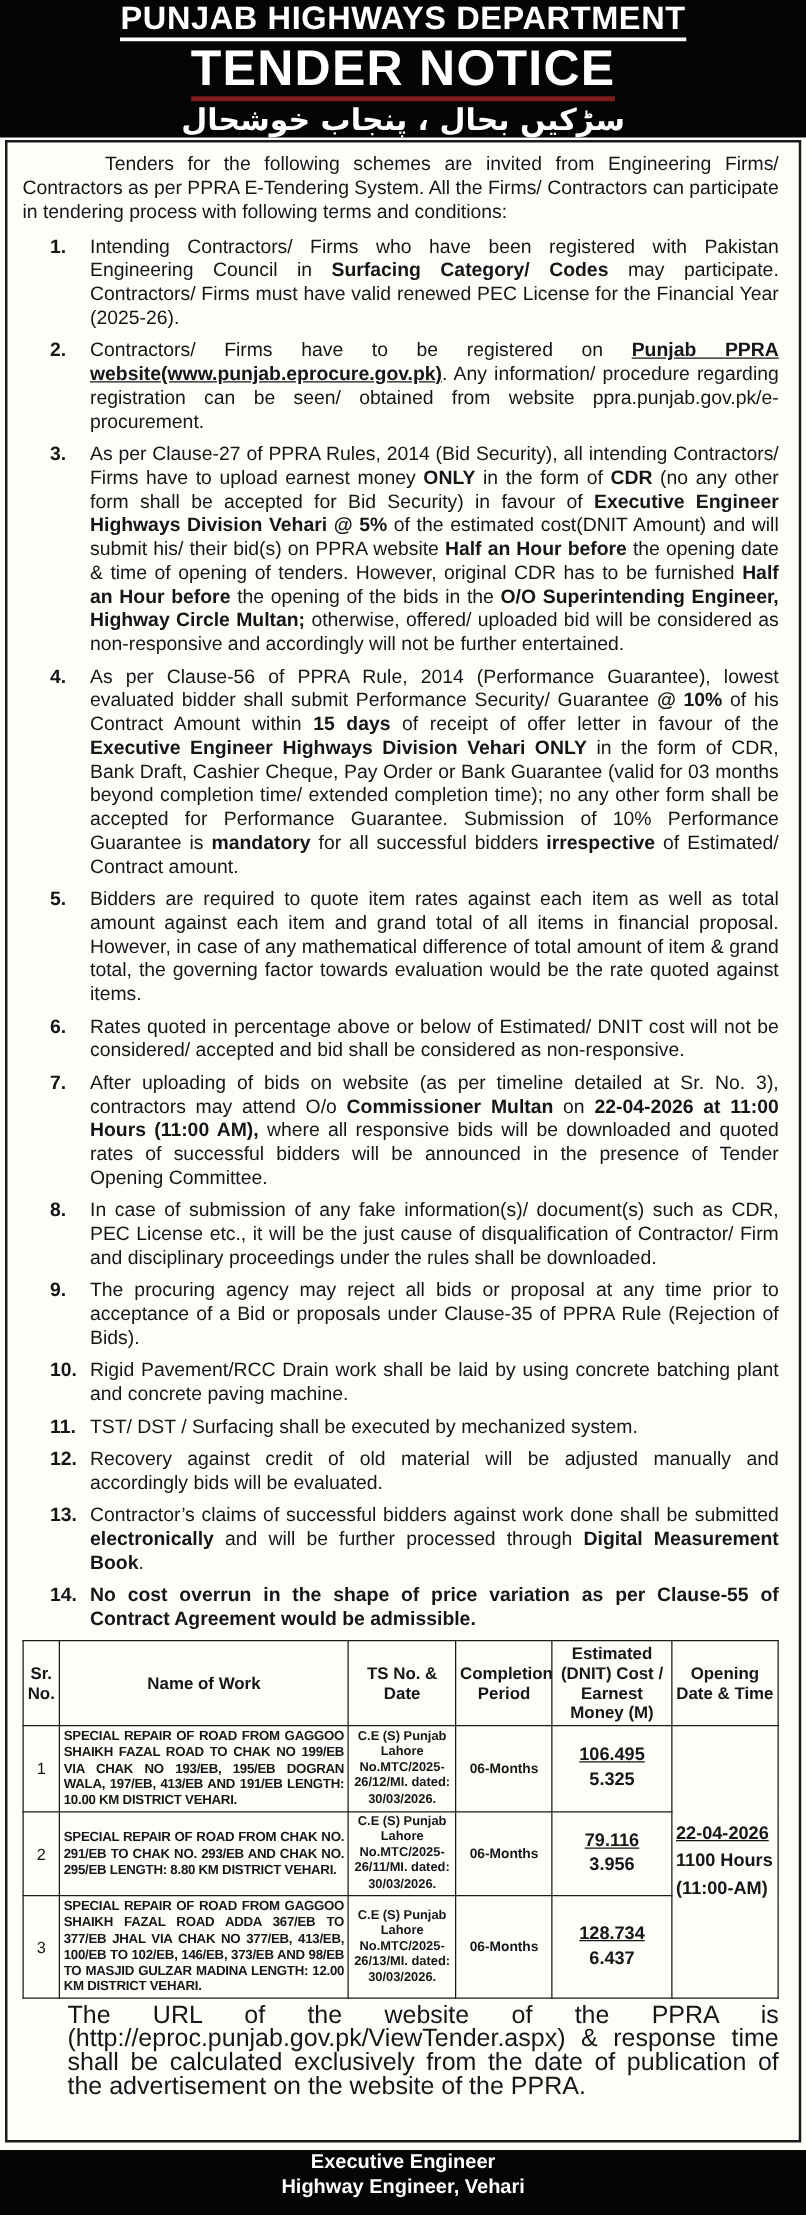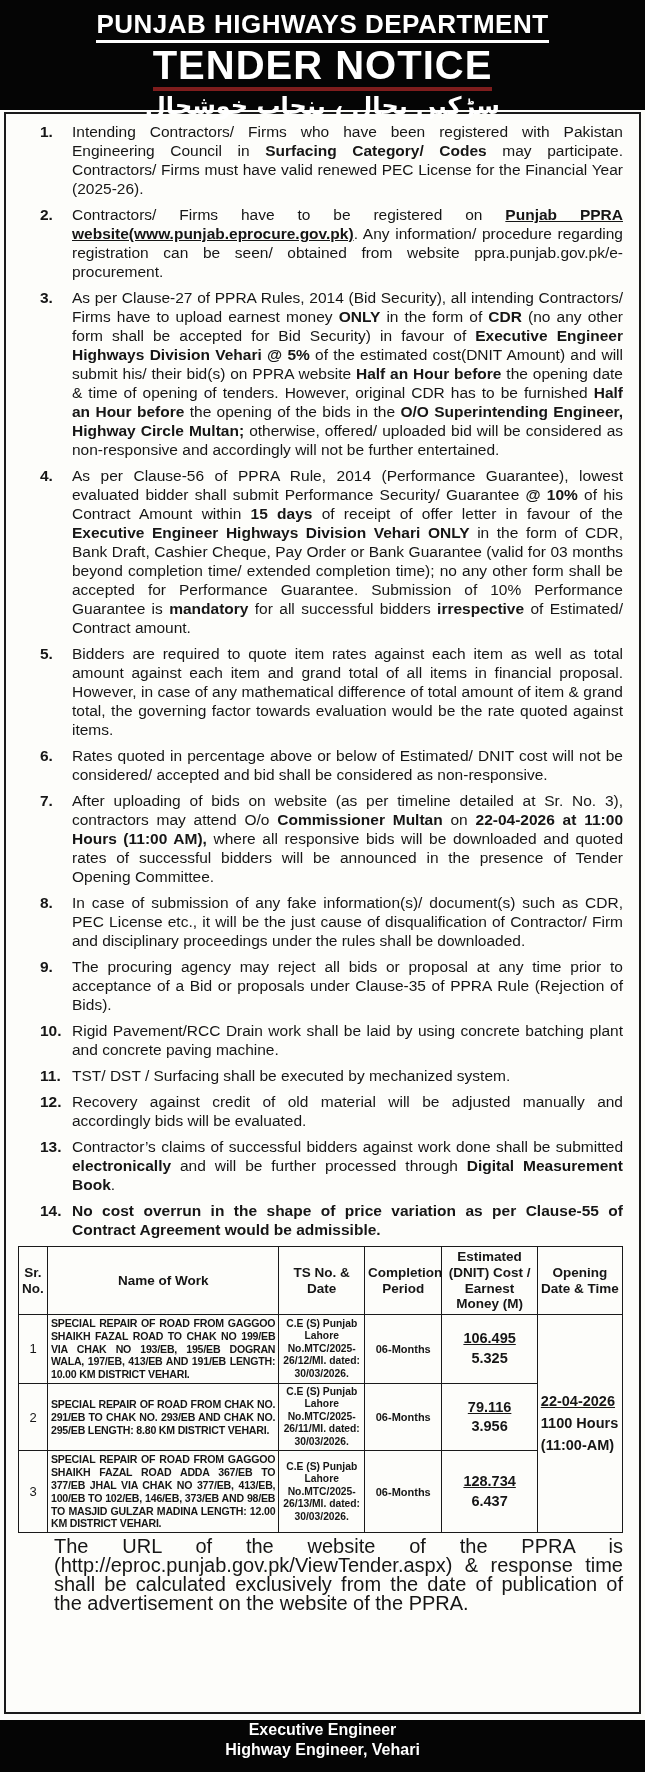--- a/index.html
+++ b/index.html
@@ -6,21 +6,21 @@
   html,body { background:#e9e9e6; }
   body { font-family:"Liberation Sans", sans-serif; }
   .page {
     position:relative; width:645px; height:1772px; margin:0 auto;
     background:#fdfdfa; color:#161616; overflow:hidden;
   }
 
   
   .masthead {
     background:#050505; color:#ffffff; text-align:center;
-    padding:10px 0 8px 0; height:110px;
+    padding:0 0 8px 0; height:110px;
   }
   .masthead .dept {
     display:inline-block; font-size:26px; font-weight:bold; letter-spacing:.5px;
     border-bottom:3px solid #ffffff; padding-bottom:1px; line-height:1.1;
   }
   .masthead .notice {
     display:block; margin:2px auto 0 auto; width:fit-content;
     font-size:40px; font-weight:bold; letter-spacing:1px; line-height:1.0;
     border-bottom:4px solid #7f1d1d; padding-bottom:2px;
   }
@@ -97,20 +97,21 @@
 <div class="page">
 
   <div class="masthead">
     <span class="dept">PUNJAB HIGHWAYS DEPARTMENT</span>
     <span class="notice">TENDER NOTICE</span>
     <span class="urdu">سڑکیں بحال ، پنجاب خوشحال</span>
   </div>
 
   <div class="main-box">
 
+    <p class="intro">Tenders for the following schemes are invited from Engineering Firms/ Contractors as per PPRA E-Tendering System. All the Firms/ Contractors can participate in tendering process with following terms and conditions:</p>
 
     <div class="terms">
       <div class="term">
         <span class="term-num">1.</span>
         <span class="term-text">Intending Contractors/ Firms who have been registered with Pakistan Engineering Council in <b>Surfacing Category/ Codes</b> may participate. Contractors/ Firms must have valid renewed PEC License for the Financial Year (2025-26).</span>
       </div>
       <div class="term">
         <span class="term-num">2.</span>
         <span class="term-text">Contractors/ Firms have to be registered on <b class="u">Punjab PPRA website(www.punjab.eprocure.gov.pk)</b>. Any information/ procedure regarding registration can be seen/ obtained from website ppra.punjab.gov.pk/e-procurement.</span>
       </div>

